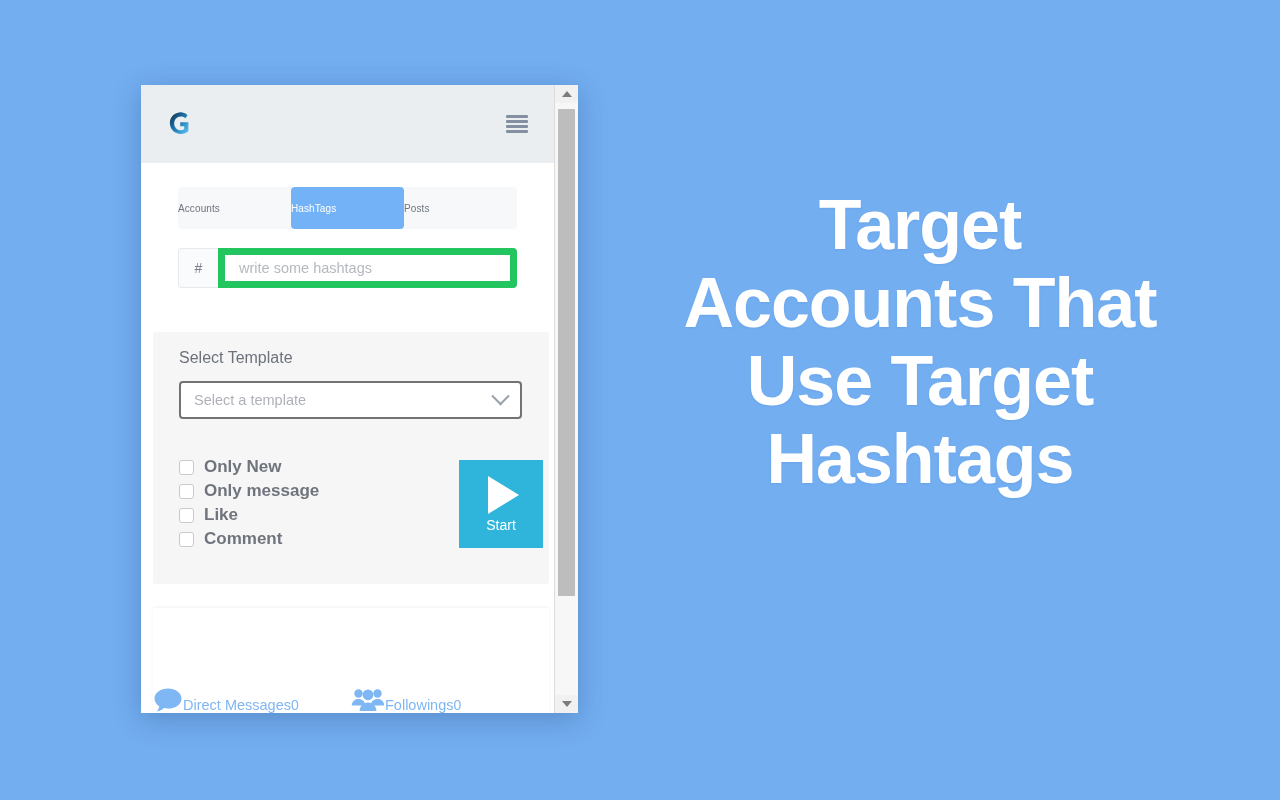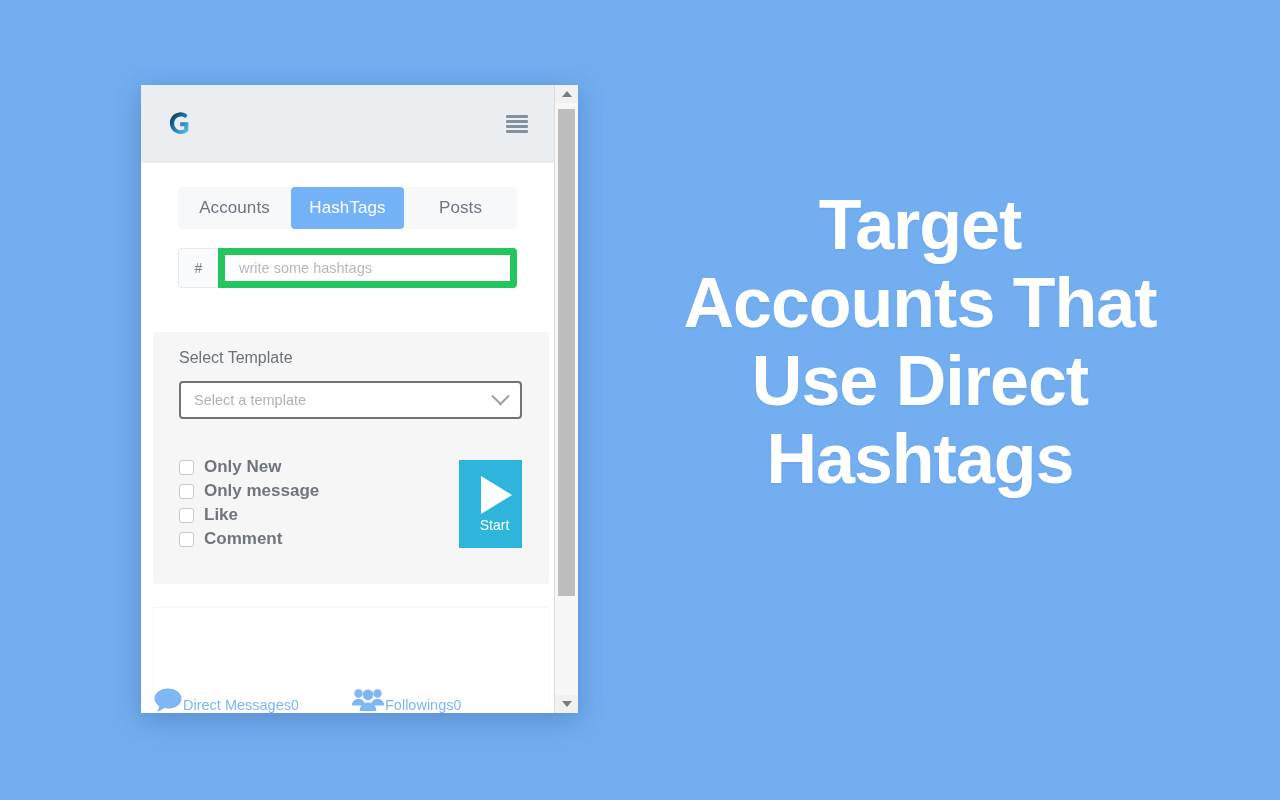--- a/index.html
+++ b/index.html
@@ -71,22 +71,21 @@
     height: 42px;
     background: #F7F8F9;
     border-radius: 4px;
     display: flex;
     overflow: hidden;
   }
   .tab {
     flex: 1;
     display: flex;
     align-items: center;
-    justify-content: center;
-    font-size: 17px;
+    font-size: 10px;
     color: #6E7580;
     cursor: pointer;
     border-radius: 4px;
     letter-spacing: .1px;
   }
   .tab.active {
     background: #74B2F8;
     color: #ffffff;
     font-weight: normal;
   }
@@ -198,29 +197,28 @@
     font-size: 17px;
     color: #70757D;
     font-weight: bold;
   }
 
   
   #start-button {
     position: absolute;
     left: 306px;
     top: 128px;
-    width: 55px;
+    width: 84px;
     height: 88px;
     background: #2FB5DC;
     display: flex;
     flex-direction: column;
     align-items: center;
     justify-content: center;
     cursor: pointer;
-    padding-left: 8px;
   }
   #start-triangle {
     width: 0;
     height: 0;
     border-left: 31px solid #ffffff;
     border-top: 19px solid transparent;
     border-bottom: 19px solid transparent;
     margin-bottom: 3px;
     margin-left: 4px;
   }
@@ -446,15 +444,15 @@
     <div class="sb-arrow">
       <span class="sb-tri-down"></span>
     </div>
   </div>
 
 </div>
 
 <div id="headline">
   <span class="hl-line">Target</span>
   <span class="hl-line">Accounts That</span>
-  <span class="hl-line">Use Direct</span>
+  <span class="hl-line">Use Target</span>
   <span class="hl-line">Hashtags</span>
 </div>
 
 </body></html>

